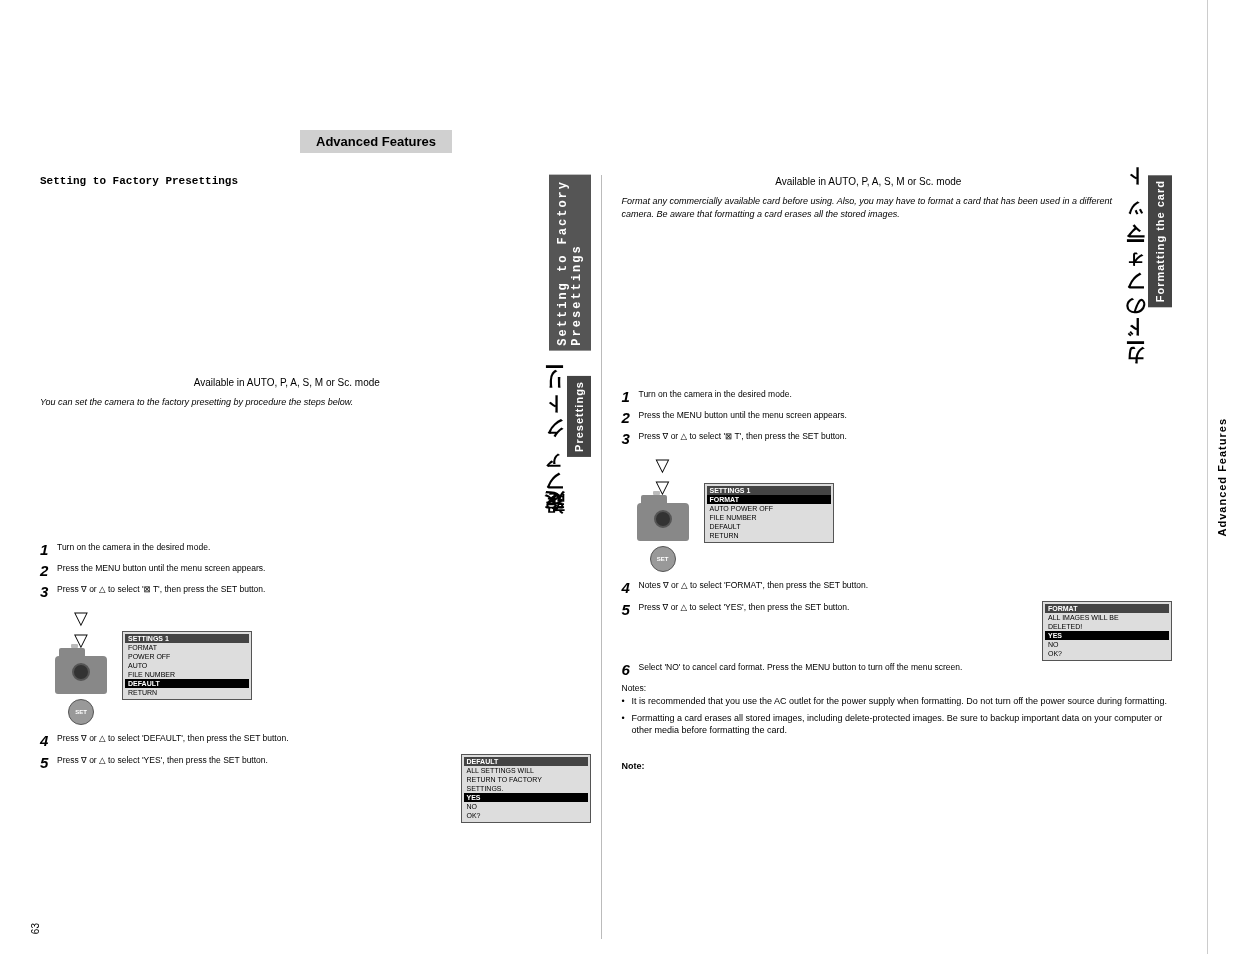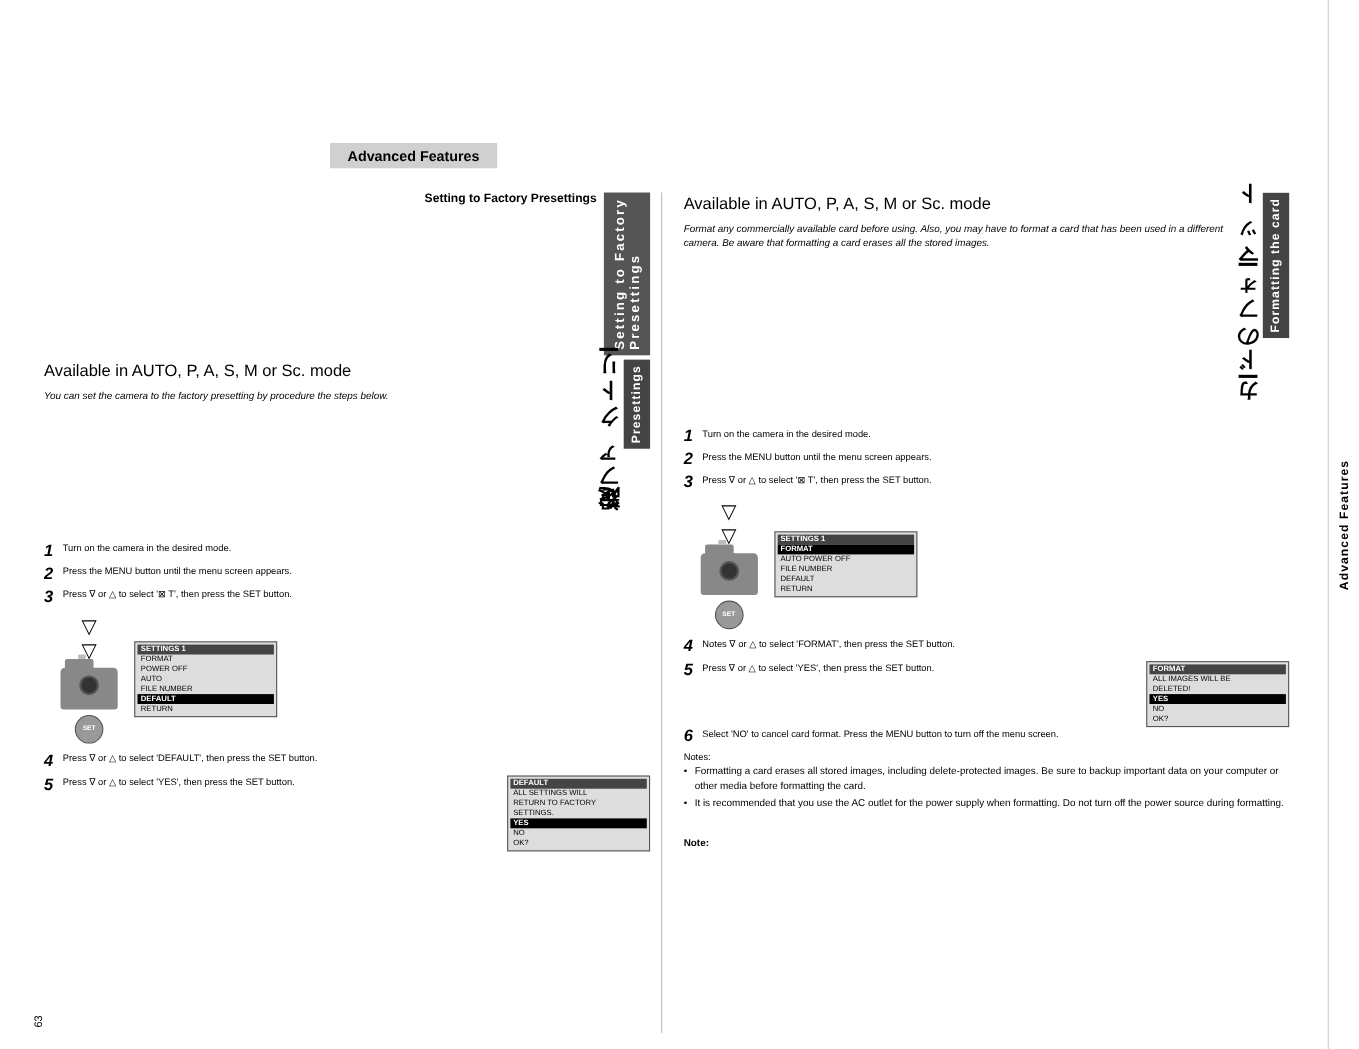--- a/index.html
+++ b/index.html
@@ -55,24 +55,25 @@
       left: 300px;
       background: #d0d0d0;
       padding: 4px 16px;
       font-size: 13px;
       font-weight: bold;
       color: #000;
     }
 
     
     .availability {
-      font-size: 15px;
+      font-size: 10px;
       color: #000;
       margin-bottom: 6px;
       line-height: 1.4;
+      text-align: center;
     }
 
     
     .body-text {
       font-size: 9px;
       color: #000;
       line-height: 1.45;
       margin-bottom: 6px;
       font-style: italic;
     }
@@ -127,22 +128,23 @@
 
     .col-right {
       flex: 1;
       padding: 0 15px 0 20px;
     }
 
     .section-heading-row {
       display: flex;
       flex-direction: row;
       align-items: flex-start;
-      justify-content: flex-end;
-      margin-bottom: 4px;
+      justify-content: space-between;
+      margin-bottom: 25px;
+      font-family: Liberation Mono, monospace;
     }
 
     .title-badge {
       background: #555;
       color: #fff;
       padding: 5px 7px;
       font-size: 12px;
       font-weight: bold;
       writing-mode: vertical-rl;
       transform: rotate(180deg);
@@ -382,22 +384,22 @@
           </div>
         </div>
 
         <div class="step-row">
           <div class="step-number">6</div>
           <div class="step-content">Select 'NO' to cancel card format. Press the MENU button to turn off the menu screen.</div>
         </div>
 
         <div class="notes-block">
           <strong>Notes:</strong>
+          <div class="bullet-item">It is recommended that you use the AC outlet for the power supply when formatting. Do not turn off the power source during formatting.</div>
           <div class="bullet-item">Formatting a card erases all stored images, including delete-protected images. Be sure to backup important data on your computer or other media before formatting the card.</div>
-          <div class="bullet-item">It is recommended that you use the AC outlet for the power supply when formatting. Do not turn off the power source during formatting.</div>
         </div>
 
         <div class="note-block-bottom">
           <div class="note-section">
             <strong>Note:</strong>
           </div>
         </div>
 
       </div>
 

